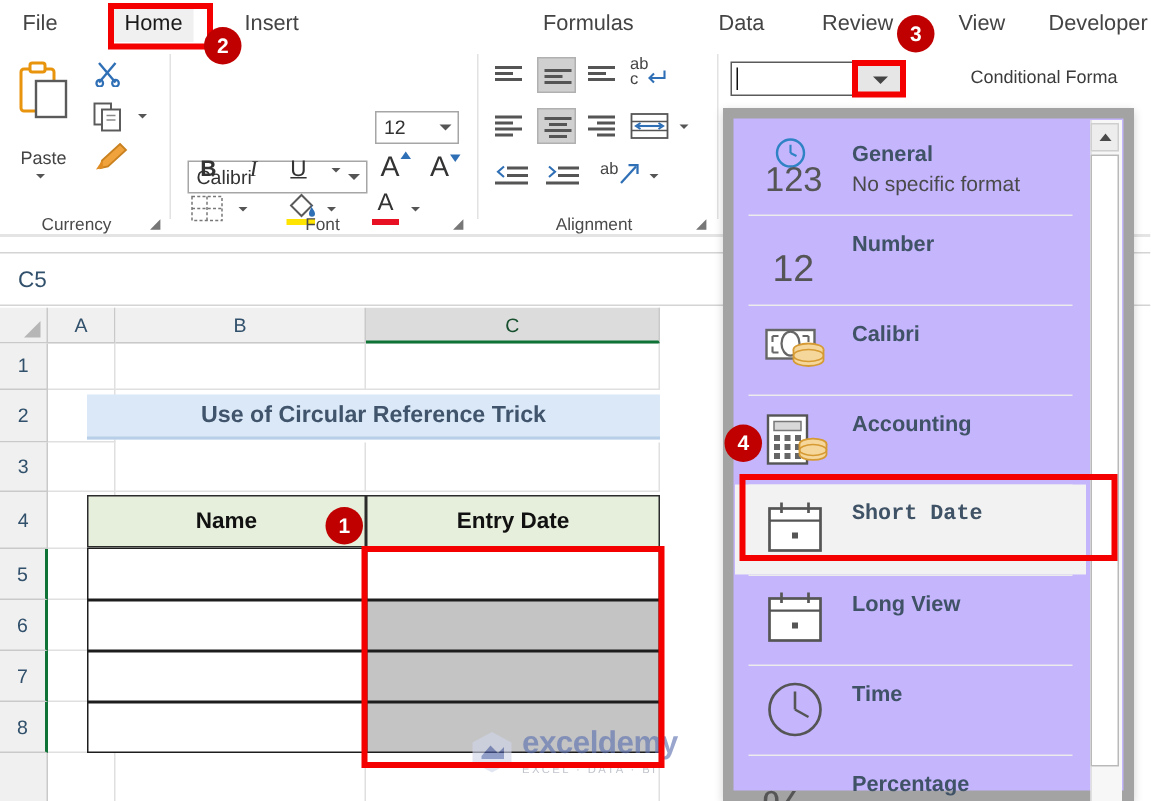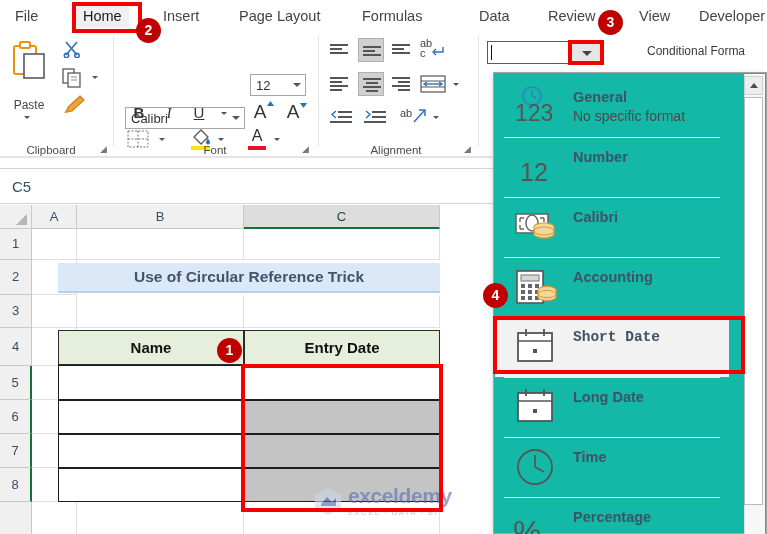--- a/index.html
+++ b/index.html
@@ -67,22 +67,22 @@
   .corner::after{content:"";position:absolute;right:4px;bottom:3px;width:0;height:0;
           border-left:11px solid transparent;border-bottom:11px solid #b6b6b6;}
   .title-band{position:absolute;background:#dbe8f7;border-bottom:2px solid #b7cfe8;
               box-sizing:border-box;display:flex;align-items:center;justify-content:center;
               font-size:15.5px;font-weight:bold;color:#40546c;}
   .hdrcell{position:absolute;background:#e6efdb;border:1.6px solid #2b2b2b;box-sizing:border-box;
            display:flex;align-items:center;justify-content:center;font-size:15px;font-weight:bold;color:#111;}
   .datacell{position:absolute;box-sizing:border-box;border:1.4px solid #1d1d1d;background:#fff;}
   .datacell.gray{background:#c4c4c4;}
   
-  .dropdown{position:absolute;left:493px;top:72px;width:274px;height:462px;background:#14b8a6;
-            border:1px solid #a3a3a3;box-sizing:border-box;
+  .dropdown{position:absolute;left:482px;top:72px;width:274px;height:462px;background:#c4b5fd;
+            border:7px solid #a3a3a3;box-sizing:border-box;
             box-shadow:0 2px 6px rgba(0,0,0,.18);}
   .dd-item{position:absolute;left:1px;width:234px;height:60px;}
   .dd-name{position:absolute;left:78px;top:12px;font-size:14.5px;font-weight:bold;color:#3f5266;}
   .dd-sub{position:absolute;left:78px;top:31px;font-size:14px;color:#4a4a4a;}
   .dd-glyph{position:absolute;left:16px;width:52px;height:52px;top:4px;}
   .ddsep{position:absolute;left:10px;width:216px;height:1px;background:#ececec;}
   .scroll-track{position:absolute;right:1px;top:1px;width:21px;height:460px;background:#f7f7f7;
                 border-left:1px solid #e0e0e0;box-sizing:border-box;}
   .scroll-up{position:absolute;right:2px;top:2px;width:19px;height:19px;background:#ededed;
              border:1px solid #cfcfcf;box-sizing:border-box;}
@@ -101,21 +101,20 @@
            letter-spacing:-.4px;}
   .wm-sub{position:absolute;left:36px;top:24px;font-size:7.5px;color:#9aa0ae;letter-spacing:1.6px;}
 </style>
 </head>
 <body>
 
 <div class="tabbar">
   <div class="tab" style="left:8px;">File</div>
   <div class="tab sel" style="left:76px;">Home</div>
   <div class="tab" style="left:156px;">Insert</div>
-  <div class="tab" style="left:232px;">Page Layout</div>
   <div class="tab" style="left:355px;">Formulas</div>
   <div class="tab" style="left:472px;">Data</div>
   <div class="tab" style="left:541px;">Review</div>
   <div class="tab" style="left:632px;">View</div>
   <div class="tab" style="left:692px;">Developer</div>
 </div>
 
 <div class="ribbon">
 
   <div style="position:absolute;left:8px;top:8px;width:42px;height:56px;">
@@ -146,21 +145,21 @@
   </div>
   <div style="position:absolute;left:92px;top:44px;" class="chev-sm"></div>
 
   <div style="position:absolute;left:60px;top:62px;width:26px;height:22px;">
     <svg width="26" height="22" viewBox="0 0 26 22">
       <path d="M20 2 L24 6 L12 17 L7 18 L8 13 Z" fill="#f0a23c" stroke="#c9811f" stroke-width="1.2"></path>
       <path d="M8 13 L4 19 L9 18 Z" fill="#e08c22"></path>
     </svg>
   </div>
 
-  <div class="grp-label" style="left:4px;top:112px;width:94px;">Clipboard</div>
+  <div class="grp-label" style="left:4px;top:112px;width:94px;">Currency</div>
   <div class="dlg" style="left:100px;top:112px;">◢</div>
   <div class="rb-sep" style="left:113px;"></div>
 
   <div class="combo" style="left:125px;top:42px;width:120px;height:22px;margin-top:33px;">
     <span class="ctxt">Calibri</span>
     <span class="cchev"></span>
   </div>
   <div class="combo" style="left:250px;top:42px;width:56px;height:22px;">
     <span class="ctxt">12</span>
     <span class="cchev"></span>
@@ -446,21 +445,21 @@
   <div class="dd-item" style="top:304px;">
     <div class="dd-glyph">
       <svg width="52" height="52" viewBox="0 0 52 52">
         <rect x="7" y="12" width="34" height="28" fill="#fff" stroke="#555" stroke-width="1.8"></rect>
         <line x1="7" y1="20" x2="41" y2="20" stroke="#555" stroke-width="1.5"></line>
         <line x1="15" y1="8" x2="15" y2="15" stroke="#555" stroke-width="1.8"></line>
         <line x1="33" y1="8" x2="33" y2="15" stroke="#555" stroke-width="1.8"></line>
         <rect x="22" y="28" width="4" height="4" fill="#555"></rect>
         </svg>
     </div>
-    <div class="dd-name">Long Date</div>
+    <div class="dd-name">Long View</div>
   </div>
   <div class="ddsep" style="top:364px;"></div>
 
   <div class="dd-item" style="top:364px;">
     <div class="dd-glyph">
       <svg width="52" height="52" viewBox="0 0 52 52">
         <circle cx="24" cy="26" r="17" fill="none" stroke="#555" stroke-width="1.8"></circle>
         <line x1="24" y1="26" x2="24" y2="14" stroke="#555" stroke-width="1.7"></line>
         <line x1="24" y1="26" x2="33" y2="31" stroke="#555" stroke-width="1.7"></line>
         </svg>

